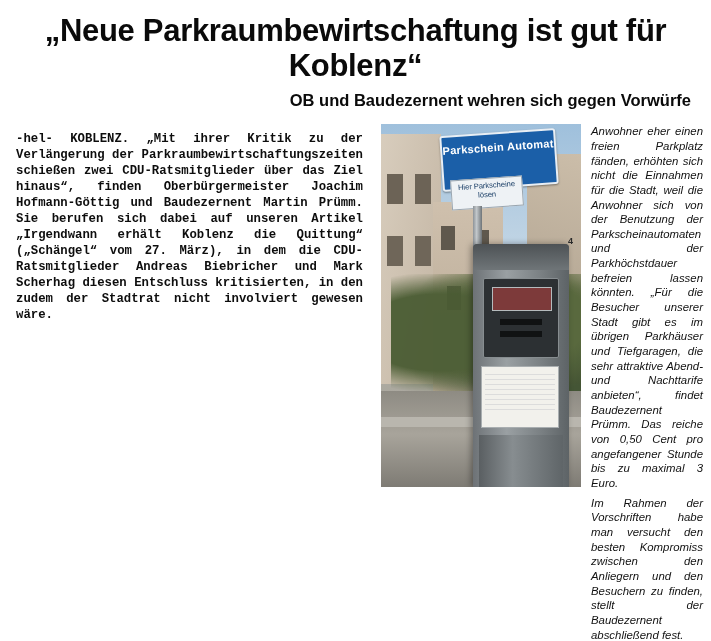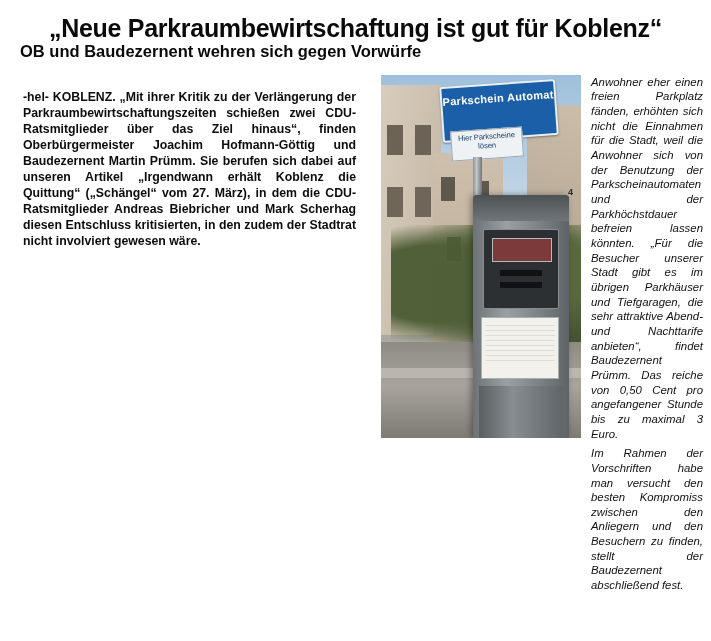--- a/index.html
+++ b/index.html
@@ -18,53 +18,53 @@
     position: relative;
     width: 711px;
     height: 641px;
     padding: 0;
     box-sizing: border-box;
   }
   .headline {
     text-align: center;
     font-family: "Liberation Sans", sans-serif;
     font-weight: bold;
-    font-size: 25px;
+    font-size: 31px;
     line-height: 1.12;
     letter-spacing: -0.3px;
     margin: 14px 18px 0 18px;
     color: #0a0a0a;
   }
   .subhead {
-    text-align: left;
+    text-align: right;
     font-family: "Liberation Sans", sans-serif;
     font-weight: bold;
     font-size: 16.5px;
     line-height: 1.2;
-    margin: 0 20px 0 20px;
+    margin: 8px 20px 0 20px;
     color: #0a0a0a;
   }
   .body-area {
     margin: 13px 8px 0 8px;
     position: relative;
   }
   .lead-row {
     display: flex;
     gap: 10px;
   }
   .lead-col {
     width: 374px;
     font-size: 12.3px;
     line-height: 1.30;
     text-align: justify;
     font-family: "Liberation Sans", sans-serif;
     font-weight: bold;
     color: #0d0d0d;
   }
-  .lead-col p { margin: 15px; }
+  .lead-col p { margin: 8px; font-family: Liberation Mono, monospace; }
   .photo-col {
     width: 200px;
     flex: 0 0 200px;
   }
   .right-col {
     width: 112px;
     flex: 0 0 112px;
     font-size: 11.4px;
     line-height: 1.285;
     text-align: justify;

